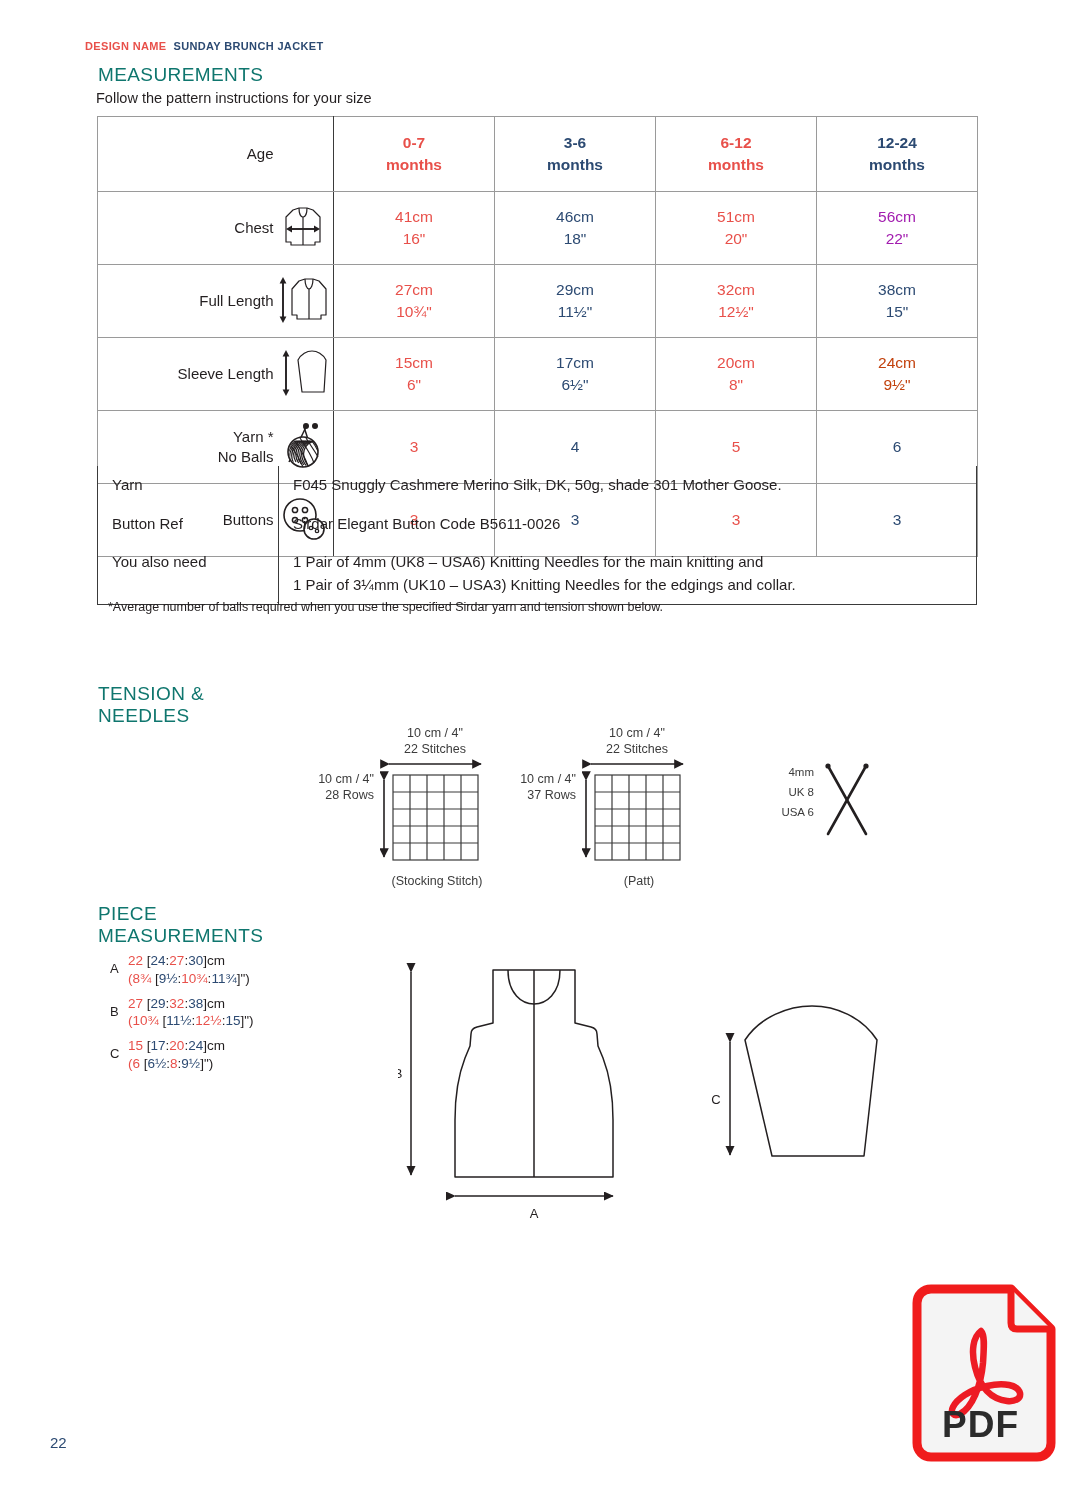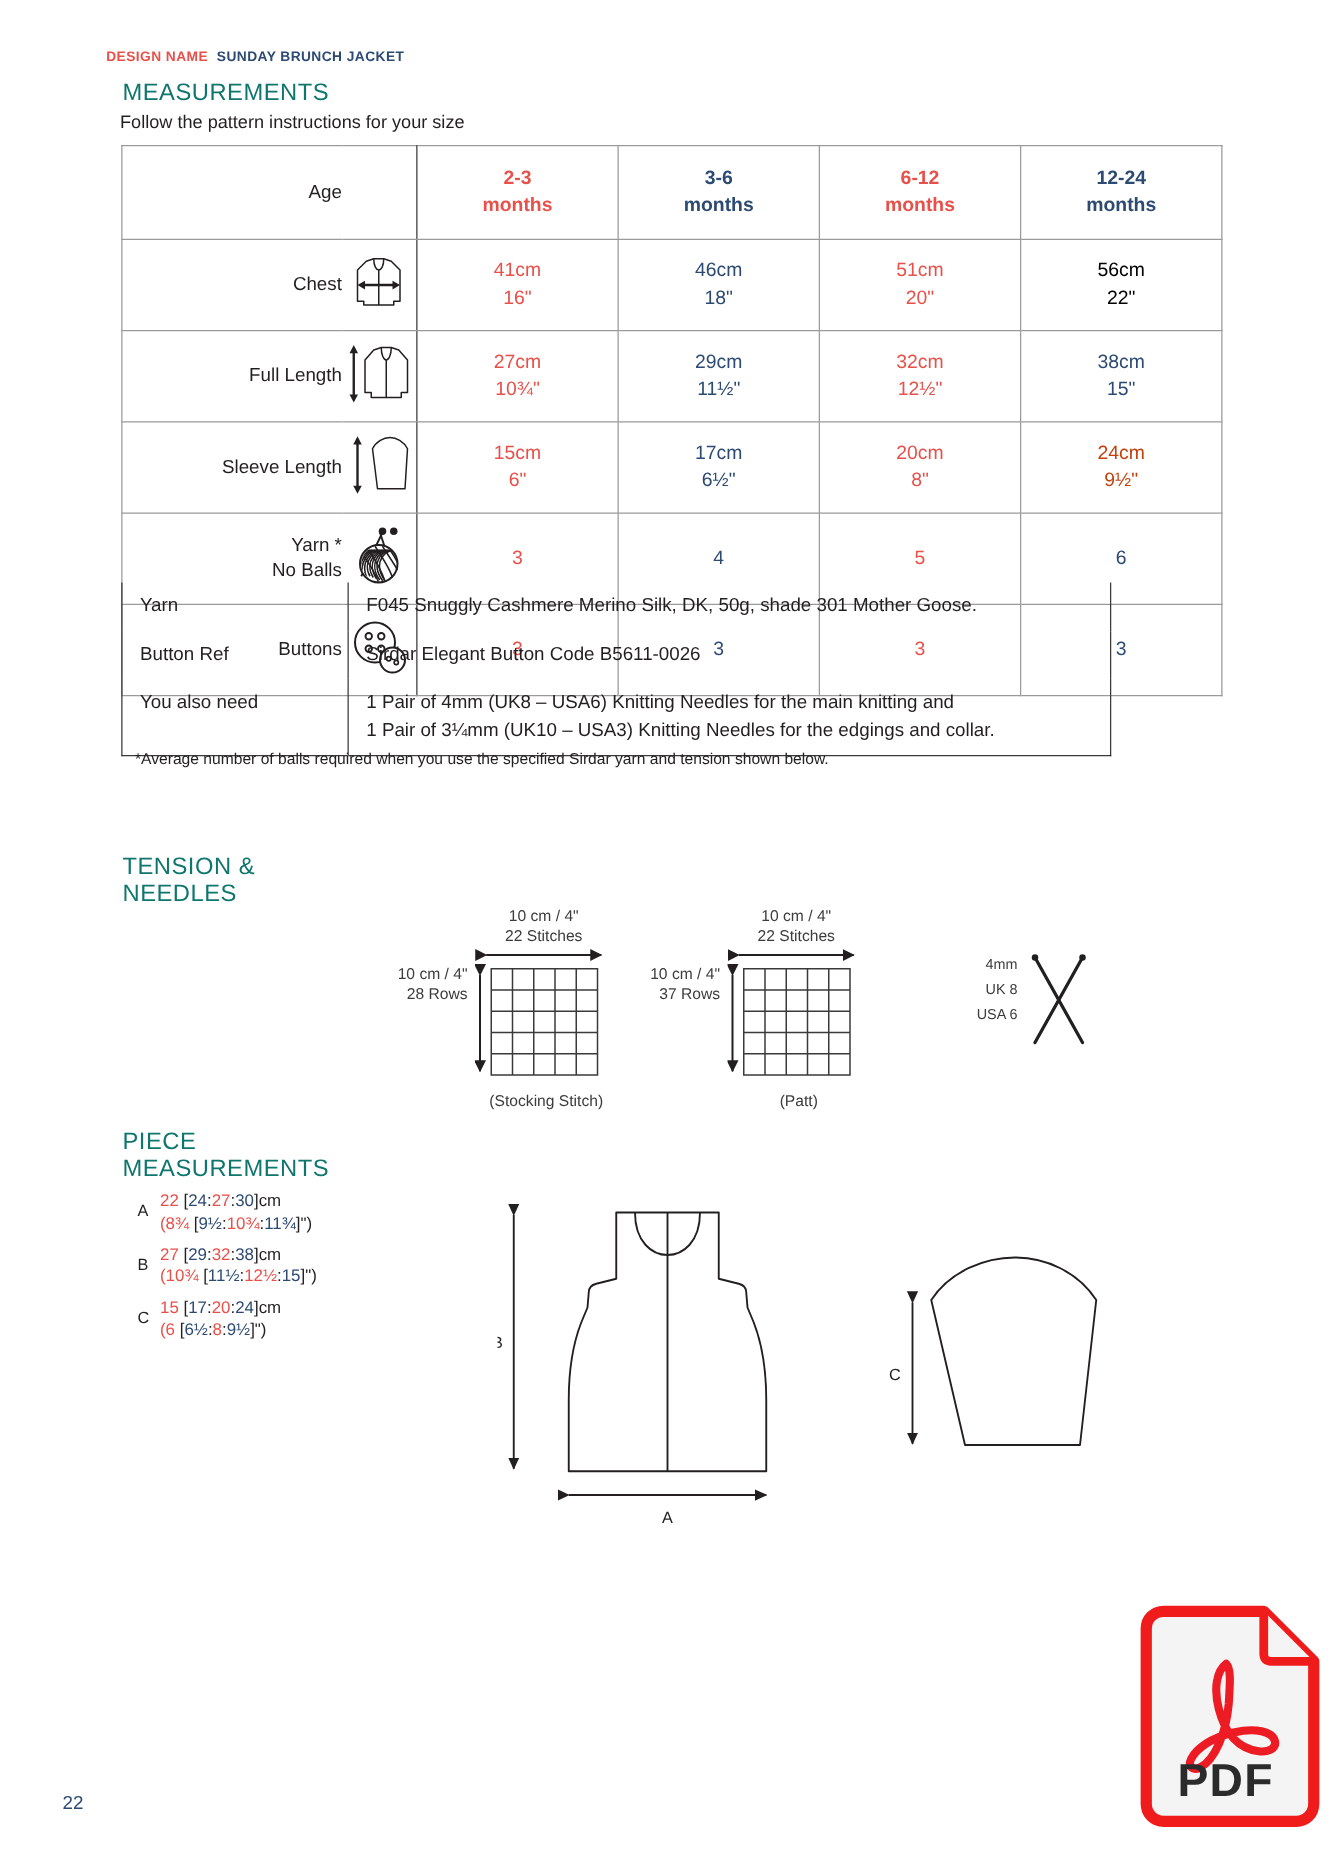--- a/index.html
+++ b/index.html
@@ -89,21 +89,21 @@
 
   .hdr-size { font-weight: bold; }
   .hdr-size .top { display:block; }
   .hdr-size .bot { display:block; }
 
   
   #info-table {
     position: absolute;
     left: 97px;
     top: 466px;
-    width: 792px;
+    width: 880px;
     border-collapse: collapse;
     table-layout: fixed;
     border: 1.6px solid #3a3a3a;
     border-top: none;
   }
   #info-table td {
     padding: 0;
     vertical-align: top;
     font-size: 15px;
     line-height: 1.5;
@@ -243,21 +243,21 @@
     <col style="width:161px">
       <col style="width:161px">
       <col style="width:161px">
       <col style="width:161px">
   </colgroup>
   <tbody id="measure-tbody">
       <tr class="sizerow">
         <td class="rowlabel">Age</td>
         <td class="iconcell"></td>
         <td class="valcell hdr-size" style="color:#e8504a">
-               <span class="top">2-3</span>
+               <span class="top">0-7</span>
                <span class="bot">months</span>
              </td>
         <td class="valcell hdr-size" style="color:#2c4a72">
                <span class="top">3-6</span>
                <span class="bot">months</span>
              </td>
         <td class="valcell hdr-size" style="color:#e8504a">
                <span class="top">6-12</span>
                <span class="bot">months</span>
              </td>
@@ -280,21 +280,21 @@
       </g>
       <path d="M9,25 L15,21.5 L15,28.5 Z" fill="#231f20"></path>
       <path d="M43,25 L37,21.5 L37,28.5 Z" fill="#231f20"></path>
     </svg></td>
         <td class="valcell" style="color:#e8504a">
         <span>41cm</span><br><span>16"</span></td>
         <td class="valcell" style="color:#2c4a72">
         <span>46cm</span><br><span>18"</span></td>
         <td class="valcell" style="color:#e8504a">
         <span>51cm</span><br><span>20"</span></td>
-        <td class="valcell" style="color:#000000">
+        <td class="valcell" style="color:#a21caf">
         <span>56cm</span><br><span>22"</span></td>
       </tr>
       <tr class="datarow">
         <td class="rowlabel">Full Length</td>
         <td class="iconcell"><svg width="56" height="52" viewBox="0 0 56 52">
       <g fill="none" stroke="#231f20" stroke-width="1.2" stroke-linejoin="round">
         <path d="M17,15 L17,41 L22,41 L22,45 L46,45 L46,41 L51,41 L51,15
                  L44,7 L38,5 L30,5 L24,7 Z"></path>
         <path d="M30,5 C30,11 32,15 34,15 C36,15 38,11 38,5"></path>
         <line x1="34" y1="15" x2="34" y2="45"></line>

